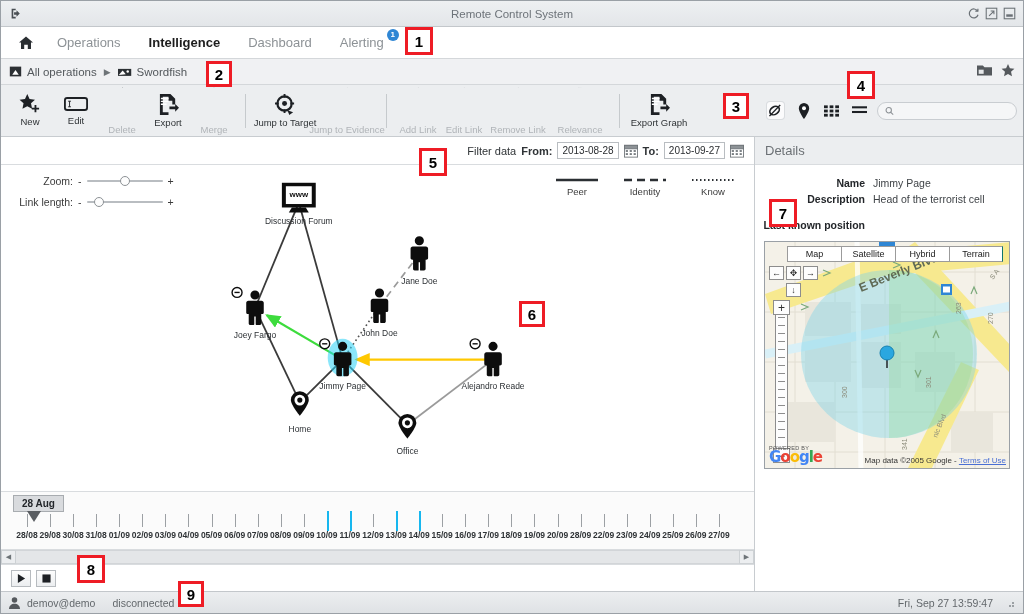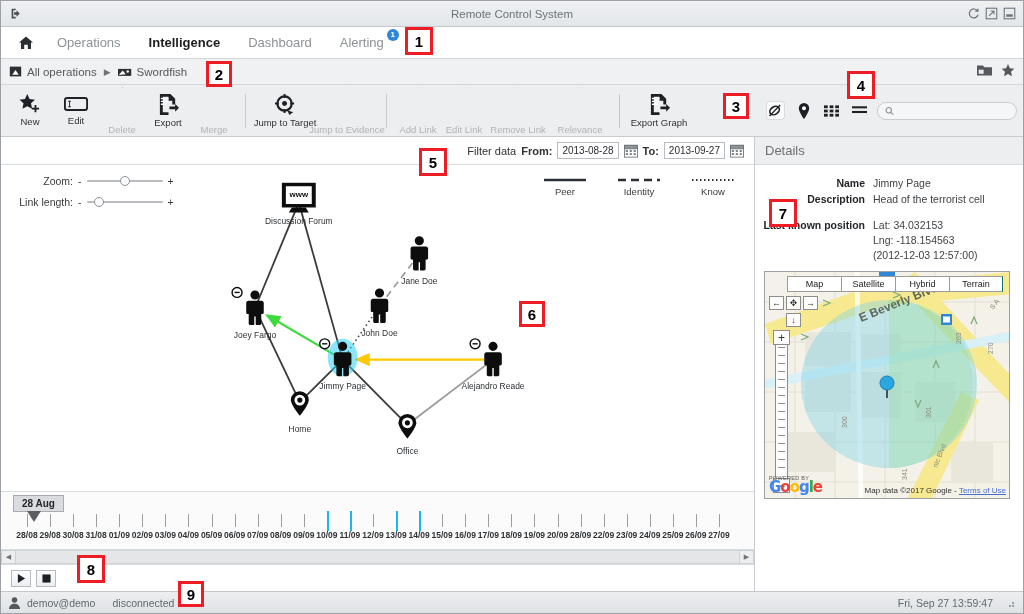--- a/index.html
+++ b/index.html
@@ -70,21 +70,21 @@
 
   
   .graphwrap { flex:1; position:relative; background:#fff; min-height:0; overflow:hidden; }
   .sliders { position:absolute; left:14px; top:10px; font-size:10.5px; color:#3b3b3b; }
   .srow { display:flex; align-items:center; gap:5px; margin-bottom:9px; }
   .srow .slbl { width:58px; text-align:right; }
   .sl { position:relative; width:76px; height:12px; }
   .sl .track { position:absolute; top:5px; left:0; right:0; height:2px; background:#b9bdc1; border-radius:1px; }
   .sl .knob { position:absolute; top:1px; width:10px; height:10px; border-radius:50%; background:#fdfdfd;
               border:1px solid #8d9296; }
-  .legend { position:absolute; right:14px; top:10px; display:flex; gap:20px; }
+  .legend { position:absolute; right:14px; top:10px; display:flex; gap:14px; }
   .lg { width:54px; text-align:center; font-size:9.5px; color:#3b3b3b; }
   .lg .ln { height:9px; display:flex; align-items:center; justify-content:center; margin-bottom:2px; }
 
   
   .timeline { height:58px; background:#fbfbfb; border-top:1px solid #d9dcdf; position:relative; flex:0 0 58px; }
   .tl-flag { position:absolute; left:12px; top:3px; background:#d9dbde; border:1px solid #a8acb0;
              font-size:10px; font-weight:bold; padding:2px 8px; color:#23262a; }
   .tl-flag:after { content:""; position:absolute; left:13px; bottom:-11px; border-left:7px solid transparent;
              border-right:7px solid transparent; border-top:11px solid #5a5e62; }
   .tl-axis { position:absolute; left:0; right:0; top:22px; height:34px; }
@@ -631,25 +631,20 @@
         <div class="drow">
           <div class="dlabel">Name</div>
           <div class="dval">Jimmy Page</div>
         </div>
         <div class="drow">
           <div class="dlabel">Description</div>
           <div class="dval">Head of the terrorist cell</div>
         </div>
         <div class="drow" style="margin-top:14px">
           <div class="dlabel">Last known position</div>
-          <div class="dval">
-            <div>Lat: 34.032153</div>
-            <div style="margin-top:3px">Lng: -118.154563</div>
-            <div style="margin-top:3px">(2012-12-03 12:57:00)</div>
-          </div>
         </div>
 
         <div class="mapbox">
           <svg width="246" height="228" viewBox="0 0 246 228" style="position:absolute;inset:0">
             <rect width="246" height="228" fill="#f4f1e8"></rect>
             <g stroke="#e2ded2" stroke-width="1" fill="none">
               <path d="M0 30h246M0 70h246M0 120h246M0 170h246M0 210h246"></path>
               <path d="M30 0v228M70 0v228M120 0v228M170 0v228M210 0v228"></path>
             </g>
             <g fill="#e9e6dc">
@@ -721,21 +716,21 @@
               <i style="top:114px"></i>
               <i style="top:122px"></i>
               <i style="top:130px"></i>
             <div class="mctl" style="left:-1px;top:-6px;width:15px;height:8px"></div>
           </div>
           <div class="mctl" style="left:8px;top:206px;width:17px;height:15px;font-size:12px">−</div>
 
           <div class="gmpow">POWERED BY</div>
           <div class="gmlogo"><span>G</span><span>o</span><span>o</span><span>g</span><span>l</span><span>e</span></div>
           <div class="mattr">
-            <span>Map data ©2017 Google - </span><a href="#">Terms of Use</a>
+            <span>Map data ©2005 Google - </span><a href="#">Terms of Use</a>
           </div>
         </div>
       </div>
     </div>
   </div>
 
   <div class="statusbar">
     <svg width="11" height="12" viewBox="0 0 12 13">
       <circle cx="6" cy="3.2" r="3" fill="#55595d"></circle>
         <path d="M0 13c0-3.6 2.7-5.8 6-5.8s6 2.2 6 5.8z" fill="#55595d"></path>

